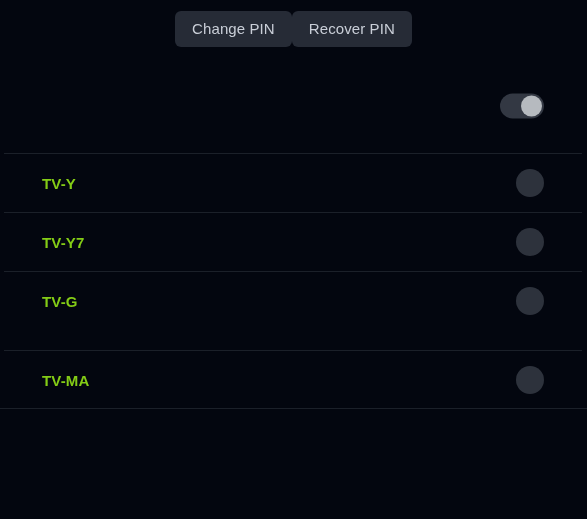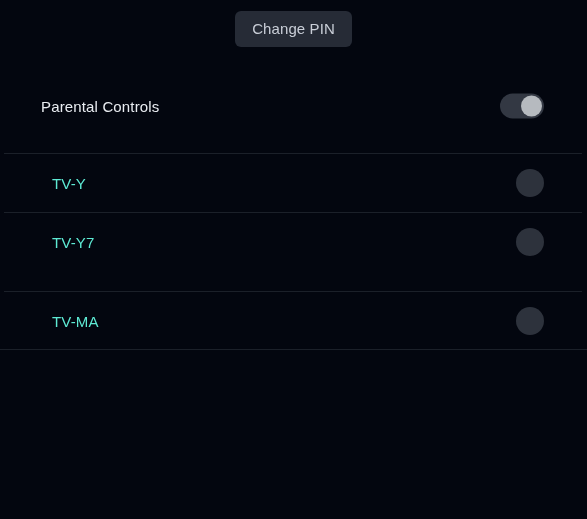--- a/index.html
+++ b/index.html
@@ -117,27 +117,28 @@
   .rating-row .rule-pad-right {
     position: absolute;
     right: 0;
     top: -1px;
     width: 5px;
     height: 1px;
     background: #03060f;
   }
   .rating-label {
     position: absolute;
-    left: 52px;
-    top: 50%;
-    transform: translateY(-50%);
-    color: #5eead4;
+    left: 42px;
+    top: 50%;
+    transform: translateY(-50%);
+    color: #84cc16;
     font-size: 15px;
     letter-spacing: 0.15px;
     white-space: nowrap;
+    font-weight: bold;
   }
   .radio {
     position: absolute;
     right: 43px;
     top: 50%;
     transform: translateY(-50%);
     width: 28px;
     height: 28px;
     border-radius: 50%;
     background: #2d323c;
@@ -158,24 +159,24 @@
     display: block;
   }
 </style>
 </head>
 <body>
 
 <div id="screen">
 
   <div class="pin-buttons">
     <button class="pin-btn">Change PIN</button>
+    <button class="pin-btn">Recover PIN</button>
   </div>
 
   <div class="toggle-row">
-    <span class="toggle-label">Parental Controls</span>
     <div class="switch">
       <div class="knob"></div>
     </div>
   </div>
 
   <div class="rating-list">
 
     <div class="rating-row">
       <div class="rule-pad-left"></div>
       <div class="rule-pad-right"></div>
@@ -187,20 +188,28 @@
 
     <div class="rating-row">
       <div class="rule-pad-left"></div>
       <div class="rule-pad-right"></div>
       <span class="rating-label">TV-Y7</span>
       <div class="radio">
         
       </div>
     </div>
 
+    <div class="rating-row">
+      <div class="rule-pad-left"></div>
+      <div class="rule-pad-right"></div>
+      <span class="rating-label">TV-G</span>
+      <div class="radio">
+        
+      </div>
+    </div>
 
 
 
     <div class="rating-row">
       <div class="rule-pad-left"></div>
       <div class="rule-pad-right"></div>
       <span class="rating-label">TV-MA</span>
       <div class="radio">
         
       </div>

